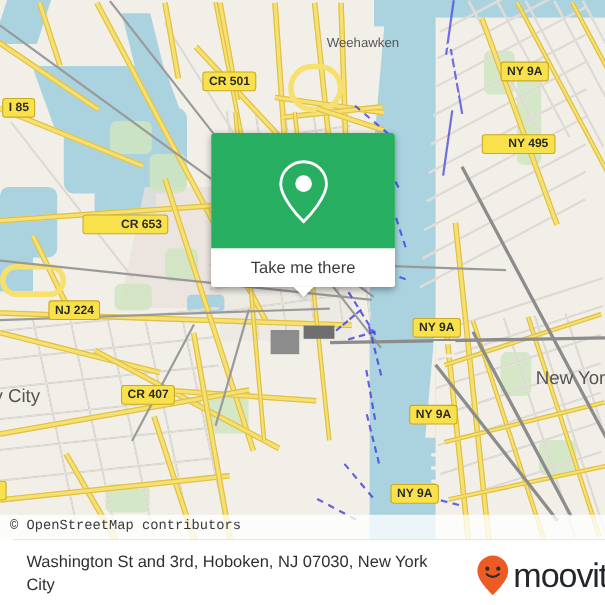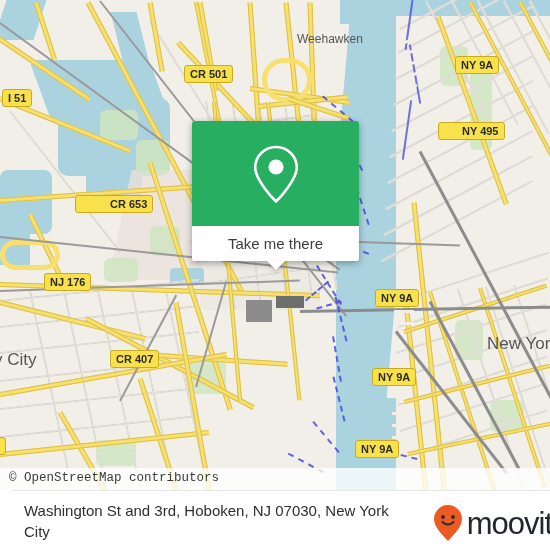--- a/index.html
+++ b/index.html
@@ -260,23 +260,23 @@
     </div>
 
     <div id="place-labels">
         <div class="place mid" style="left: 297px; top: 32px;">Weehawken</div>
         <div class="place big" style="left: 487px; top: 334px;">New Yor</div>
         <div class="place big" style="left: -6px; top: 350px;">y City</div>
       </div>
 
     <div id="route-shields">
         <div class="shield" style="left: 184px; top: 65px;">CR 501</div>
-        <div class="shield" style="left: 2px; top: 89px;">I 51</div>
+        <div class="shield" style="left: 2px; top: 89px;">I 85</div>
         <div class="shield" style="left: 75px; top: 195px; padding-left: 34px;">CR 653</div>
-        <div class="shield" style="left: 44px; top: 273px;">NJ 176</div>
+        <div class="shield" style="left: 44px; top: 273px;">NJ 224</div>
         <div class="shield" style="left: 110px; top: 350px;">CR 407</div>
         <div class="shield" style="left: -12px; top: 437px;">1</div>
         <div class="shield" style="left: 438px; top: 122px; padding-left: 23px;">NY 495</div>
         <div class="shield" style="left: 455px; top: 56px;">NY 9A</div>
         <div class="shield" style="left: 375px; top: 289px;">NY 9A</div>
         <div class="shield" style="left: 372px; top: 368px;">NY 9A</div>
         <div class="shield" style="left: 355px; top: 440px;">NY 9A</div>
       </div>
 
     <div id="attrib">

